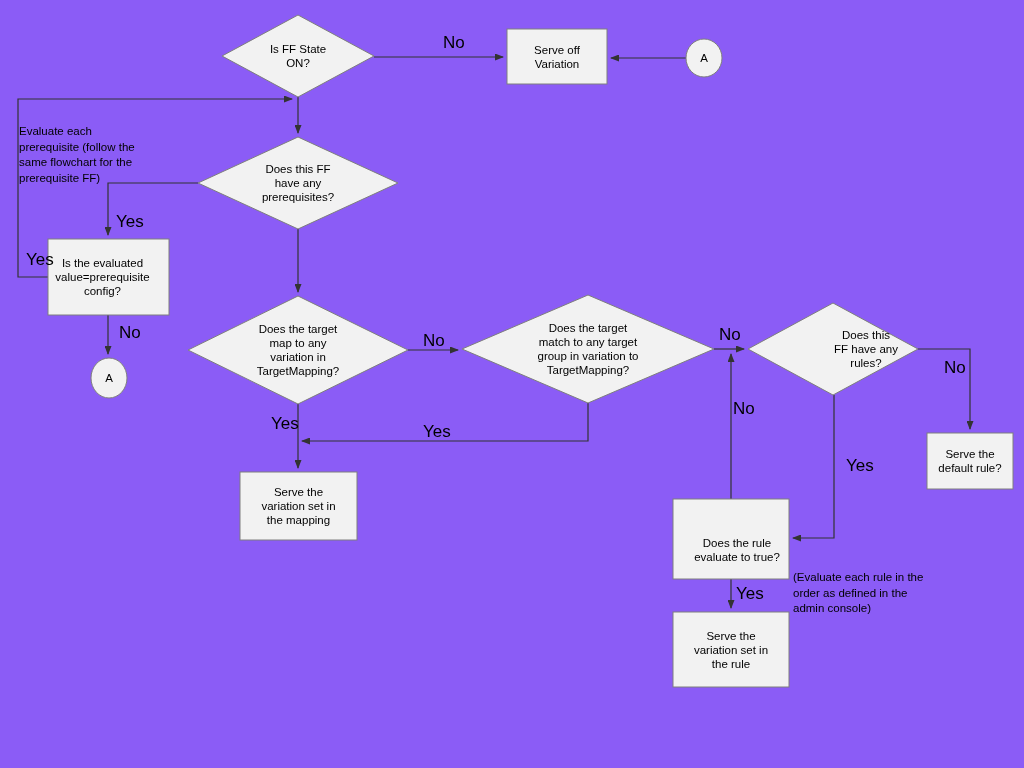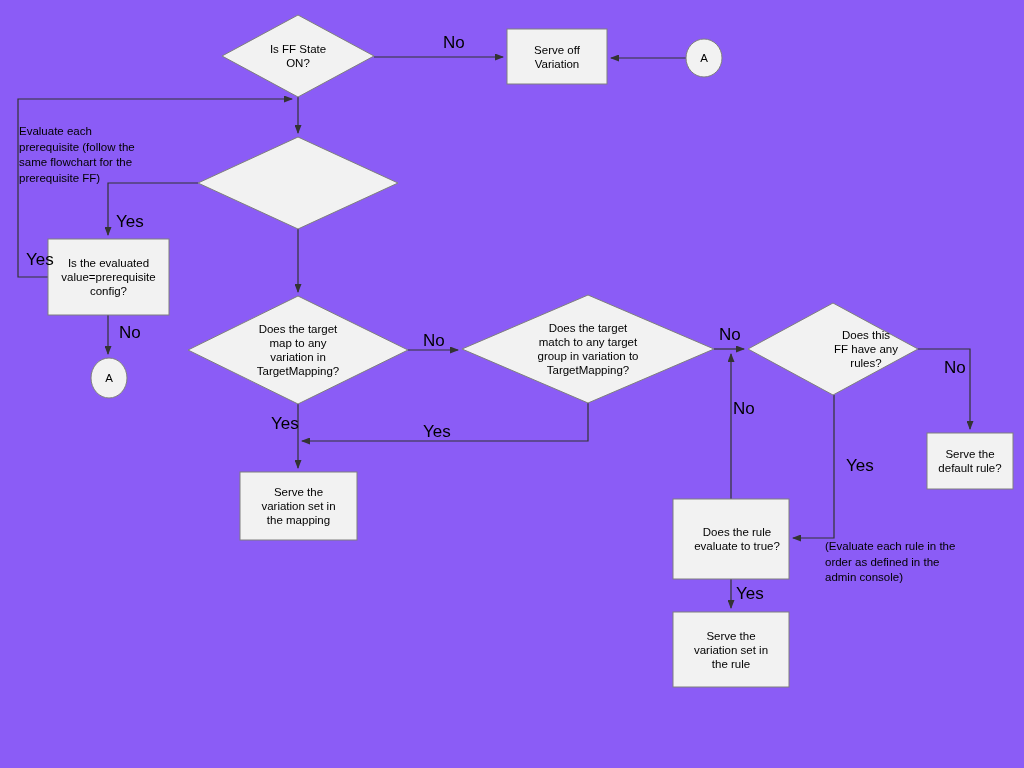--- a/index.html
+++ b/index.html
@@ -64,38 +64,41 @@
     <rect class="shape" x="673" y="499" width="116" height="80"></rect>
     <rect class="shape" x="673" y="612" width="116" height="75"></rect>
     <rect class="shape" x="240" y="472" width="117" height="68"></rect>
   </svg>
 
   <div class="node-label" style="left:222px;top:15px;width:152px;height:82px;">Is FF State
 ON?</div>
   <div class="node-label" style="left:507px;top:29px;width:100px;height:55px;">Serve off
 Variation</div>
   <div class="node-label" style="left:686px;top:39px;width:36px;height:38px;">A</div>
-  <div class="node-label" style="left:48px;top:239px;width:121px;height:76px;">Is the evaluated
+  <div class="node-label" style="left:198px;top:137px;width:200px;height:92px;">Does this FF
+have any
+prerequisites?</div>
+  <div class="node-label" style="left:42px;top:239px;width:121px;height:76px;">Is the evaluated
 value=prerequisite
 config?</div>
   <div class="node-label" style="left:91px;top:358px;width:36px;height:40px;">A</div>
   <div class="node-label" style="left:188px;top:296px;width:220px;height:108px;">Does the target
 map to any
 variation in
 TargetMapping?</div>
   <div class="node-label" style="left:462px;top:295px;width:252px;height:108px;">Does the target
 match to any target
 group in variation to
 TargetMapping?</div>
   <div class="node-label" style="left:781px;top:303px;width:170px;height:92px;">Does this
 FF have any
 rules?</div>
   <div class="node-label" style="left:927px;top:433px;width:86px;height:56px;">Serve the
 default rule?</div>
-  <div class="node-label" style="left:673px;top:499px;width:128px;height:80px;">Does the rule
+  <div class="node-label" style="left:673px;top:510px;width:128px;height:80px;">Does the rule
 evaluate to true?</div>
   <div class="node-label" style="left:673px;top:612px;width:116px;height:75px;">Serve the
 variation set in
 the rule</div>
   <div class="node-label" style="left:240px;top:472px;width:117px;height:68px;">Serve the
 variation set in
 the mapping</div>
 
   <div class="edge-label" style="left:443px;top:36px;">No</div>
   <div class="edge-label" style="left:116px;top:215px;">Yes</div>
@@ -107,17 +110,17 @@
   <div class="edge-label" style="left:719px;top:328px;">No</div>
   <div class="edge-label" style="left:733px;top:402px;">No</div>
   <div class="edge-label" style="left:944px;top:361px;">No</div>
   <div class="edge-label" style="left:846px;top:459px;">Yes</div>
   <div class="edge-label" style="left:736px;top:587px;">Yes</div>
 
   <div class="note" style="left:19px;top:96px;width:135px;margin-top:28px;">Evaluate each
 prerequisite (follow the
 same flowchart for the
 prerequisite FF)</div>
-  <div class="note" style="left:793px;top:539px;width:150px;margin-left:32px;">(Evaluate each rule in the
+  <div class="note" style="left:793px;top:570px;width:150px;">(Evaluate each rule in the
 order as defined in the
 admin console)</div>
 
 </div>
 
 </body></html>

